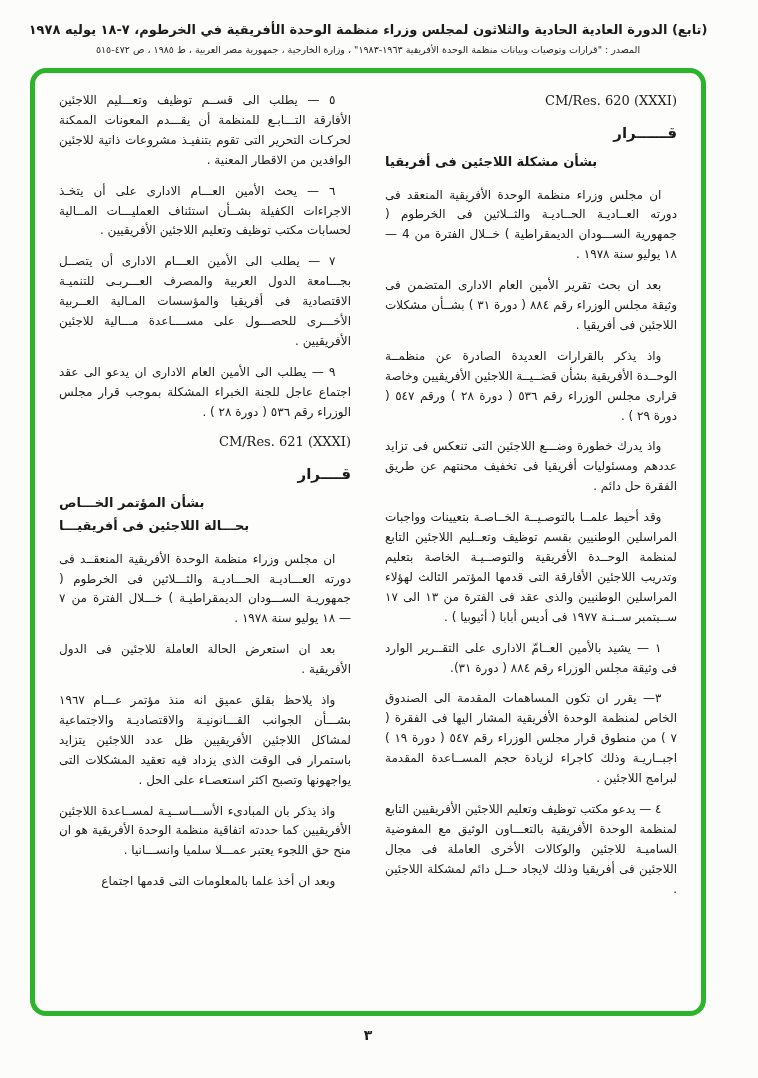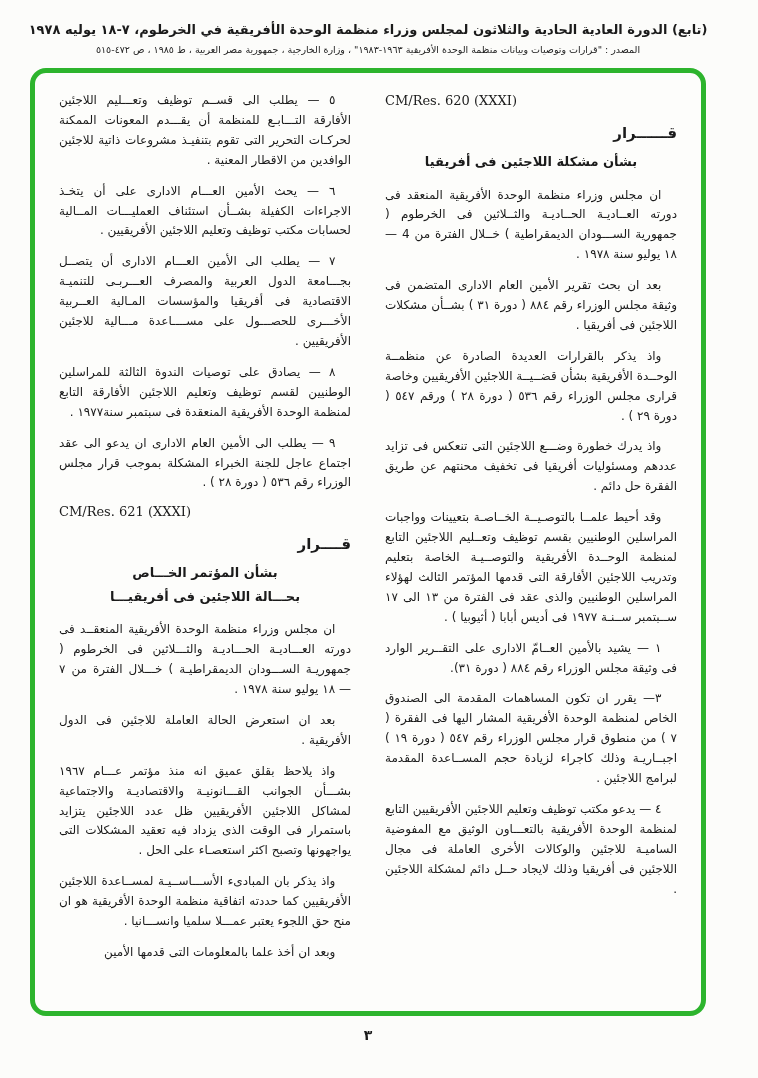--- a/index.html
+++ b/index.html
@@ -50,32 +50,32 @@
   .col {
     flex: 1 1 0;
     min-width: 0;
     direction: rtl;
     text-align: justify;
   }
 
   
   .res-ref {
     direction: ltr;
-    text-align: left;
+    text-align: right;
     font-family: "DejaVu Serif", serif;
     font-size: 13px;
     margin: 2px 0 16px 0;
   }
   .res-heading {
     font-size: 15px;
     font-weight: bold;
     margin: 6px 0 10px 0;
   }
   .res-title {
-    text-align: center;
+    text-align: left;
     font-size: 13px;
     font-weight: bold;
     margin: 2px 0 4px 0;
     line-height: 1.5;
   }
   .res-title.last { margin-bottom: 14px; }
 
   .para {
     font-size: 12px;
     line-height: 1.66;
@@ -120,33 +120,32 @@
         <p class="para">وقد أحيط علمــا بالتوصـيــة الخــاصـة بتعيينات وواجبات المراسلين الوطنيين بقسم توظيف وتعــليم اللاجئين التابع لمنظمة الوحــدة الأفريقية والتوصــيـة الخاصة بتعليم وتدريب اللاجئين الأفارقة التى قدمها المؤتمر الثالث لهؤلاء المراسلين الوطنيين والذى عقد فى الفترة من ١٣ الى ١٧ ســبتمبر ســنـة ١٩٧٧ فى أديس أبابا ( أثيوبيا ) .</p>
         <p class="para">١ — يشيد بالأمين العــامّ الادارى على التقــرير الوارد فى وثيقة مجلس الوزراء رقم ٨٨٤ ( دورة ٣١).</p>
         <p class="para">٣— يقرر ان تكون المساهمات المقدمة الى الصندوق الخاص لمنظمة الوحدة الأفريقية المشار اليها فى الفقرة ( ٧ ) من منطوق قرار مجلس الوزراء رقم ٥٤٧ ( دورة ١٩ ) اجبــاريـة وذلك كاجراء لزيادة حجم المســاعدة المقدمة لبرامج اللاجئين .</p>
         <p class="para">٤ — يدعو مكتب توظيف وتعليم اللاجئين الأفريقيين التابع لمنظمة الوحدة الأفريقية بالتعـــاون الوثيق مع المفوضية الساميـة للاجئين والوكالات الأخرى العاملة فى مجال اللاجئين فى أفريقيا وذلك لايجاد حــل دائم لمشكلة اللاجئين .</p>
       </section>
 
       <section class="col">
         <p class="para">٥ — يطلب الى قســم توظيف وتعـــليم اللاجئين الأفارقة التـــابـع للمنظمة أن يقـــدم المعونات الممكنة لحركـات التحرير التى تقوم بتنفيـذ مشروعات ذاتية للاجئين الوافدين من الاقطار المعنية .</p>
         <p class="para">٦ — يحث الأمين العـــام الادارى على أن يتخـذ الاجراءات الكفيلة بشــأن استئناف العمليـــات المــالية لحسابات مكتب توظيف وتعليم اللاجئين الأفريقيين .</p>
         <p class="para">٧ — يطلب الى الأمين العـــام الادارى أن يتصــل بجـــامعة الدول العربية والمصرف العـــربـى للتنميـة الاقتصادية فى أفريقيا والمؤسسات المـالية العــربية الأخـــرى للحصـــول على مســــاعدة مـــالية للاجئين الأفريقيين .</p>
-        <p class="para">٨ — يصادق على توصيات الندوة الثالثة للمراسلين الوطنيين لقسم توظيف وتعليم اللاجئين الأفارقة التابع لمنظمة الوحدة الأفريقية المنعقدة فى سبتمبر سنة١٩٧٧ .</p>
         <p class="para">٩ — يطلب الى الأمين العام الادارى ان يدعو الى عقد اجتماع عاجل للجنة الخبراء المشكلة بموجب قرار مجلس الوزراء رقم ٥٣٦ ( دورة ٢٨ ) .</p>
 
         <div class="res-ref">CM/Res. 621 (XXXI)</div>
         <div class="res-heading">قــــرار</div>
         <div class="res-title">بشأن المؤتمر الخـــاص</div>
         <div class="res-title last">بحـــالة اللاجئين فى أفريقيـــا</div>
 
         <p class="para">ان مجلس وزراء منظمة الوحدة الأفريقية المنعقــد فى دورته العـــاديـة الحـــاديـة والثـــلاثين فى الخرطوم ( جمهوريـة الســـودان الديمقراطيـة ) خـــلال الفترة من ٧ — ١٨ يوليو سنة ١٩٧٨ .</p>
         <p class="para">بعد ان استعرض الحالة العاملة للاجئين فى الدول الأفريقية .</p>
         <p class="para">واذ يلاحظ بقلق عميق انه منذ مؤتمر عـــام ١٩٦٧ بشـــأن الجوانب القـــانونيـة والاقتصاديـة والاجتماعية لمشاكل اللاجئين الأفريقيين ظل عدد اللاجئين يتزايد باستمرار فى الوقت الذى يزداد فيه تعقيد المشكلات التى يواجهونها وتصبح اكثر استعصـاء على الحل .</p>
         <p class="para">واذ يذكر بان المبادىء الأســـاســيـة لمســاعدة اللاجئين الأفريقيين كما حددته اتفاقية منظمة الوحدة الأفريقية هو ان منح حق اللجوء يعتبر عمـــلا سلميا وانســـانيا .</p>
-        <p class="para">وبعد ان أخذ علما بالمعلومات التى قدمها الأمين</p>
+        <p class="para">وبعد ان أخذ علما بالمعلومات التى قدمها اجتماع</p>
       </section>
 
     </div>
   </div>
 
   <footer class="page-footer">
     <span class="page-number">٣</span>
   </footer>
 
 </div>

